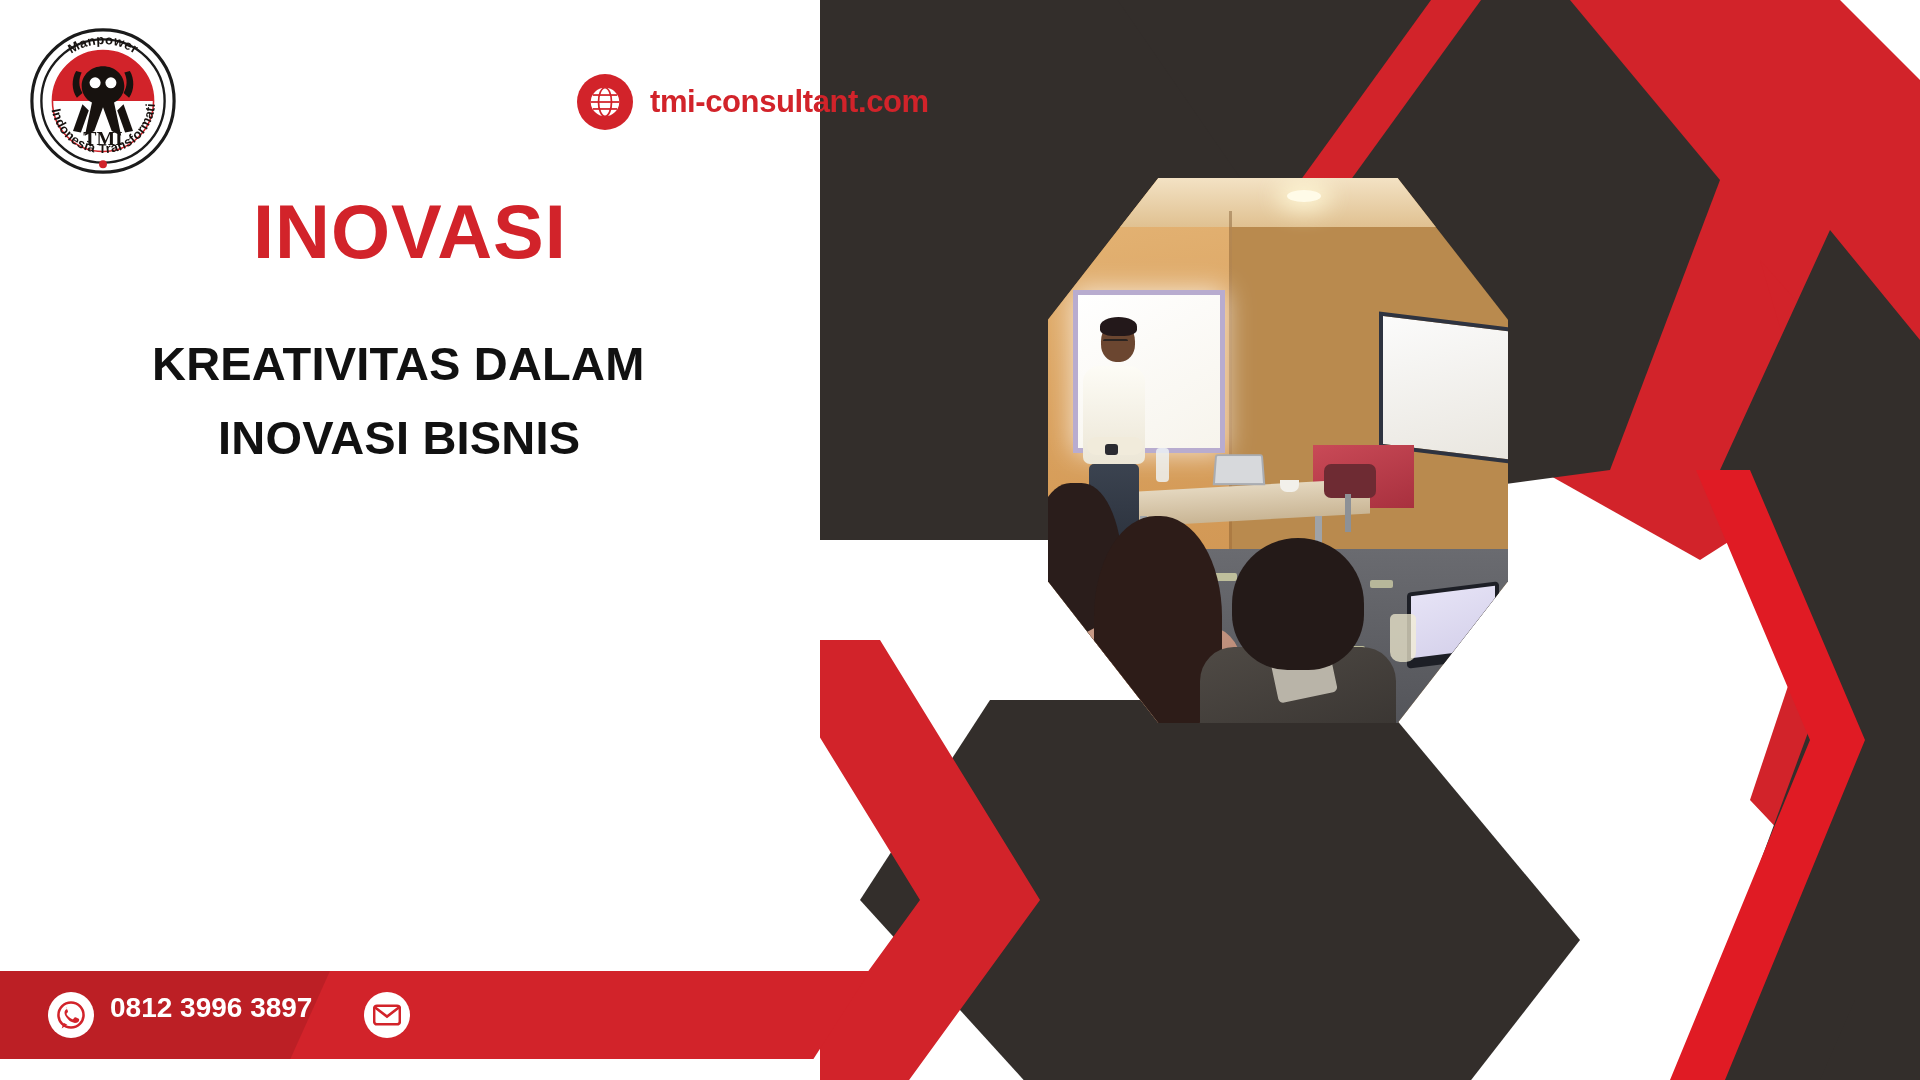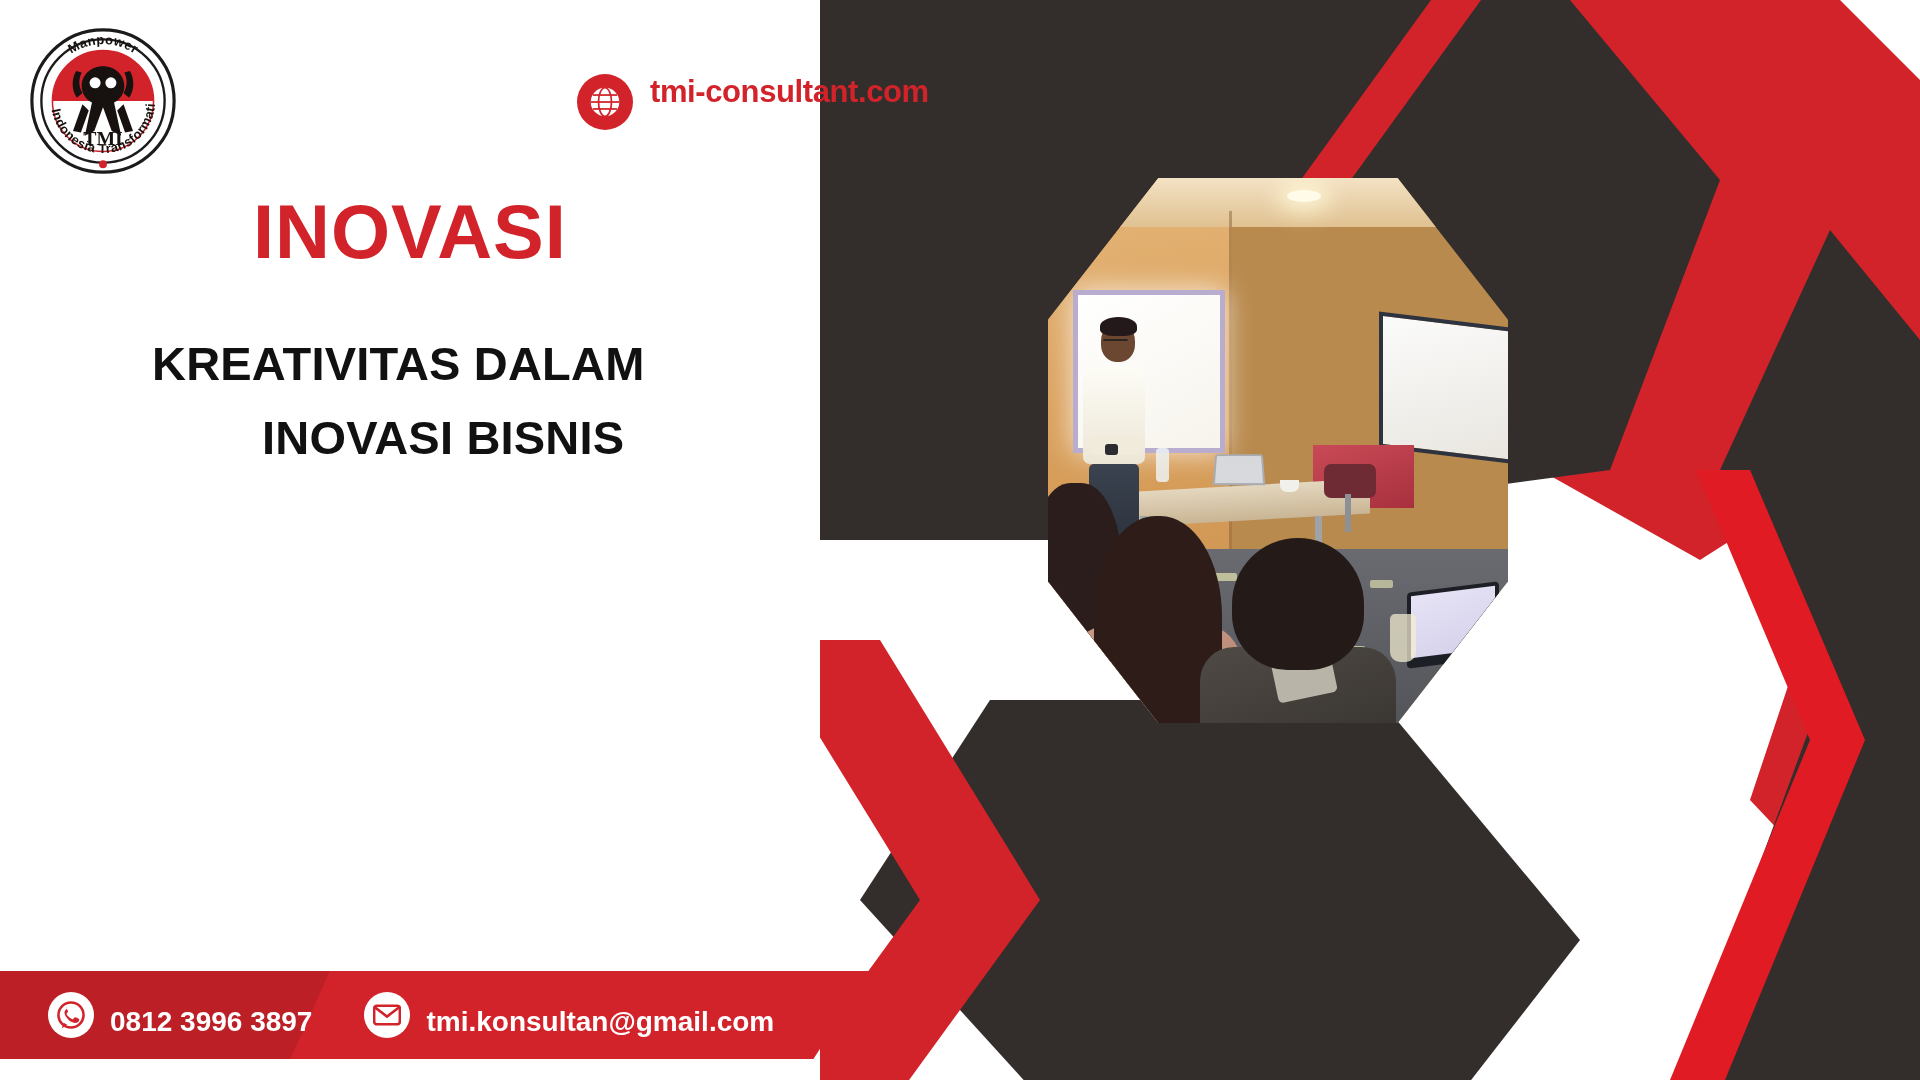--- a/index.html
+++ b/index.html
@@ -158,59 +158,59 @@
     position:absolute; right:30%; top:90%; width:36px; height:22px;
     border-radius:4px; background:#262a2e; transform:rotate(-9deg);
   }
 
   
   #logo { position:absolute; left:24px; top:22px; width:158px; height:158px; }
 
   
   #web-badge {
     position:absolute; left:577px; top:74px;
-    display:flex; gap:17px;
+    display:flex; align-items:center; gap:17px;
   }
   #globe-circle {
     width:56px; height:56px; border-radius:50%;
     background:#D2232A; display:flex; align-items:center; justify-content:center;
   }
   #web-url {
     font-size:31px; font-weight:bold; color:#D2232A; letter-spacing:-.4px;
   }
 
   
   #title-training {
     position:absolute; left:253px; top:188px;
     font-size:76px; font-weight:bold; color:#D2232A; letter-spacing:1px;
   }
   #subtitle-1 {
     position:absolute; left:152px; top:336px;
     font-size:47px; font-weight:bold; color:#111111; letter-spacing:.2px;
   }
   #subtitle-2 {
     position:absolute; left:218px; top:410px;
-    font-size:47px; font-weight:bold; color:#111111; letter-spacing:.2px;margin-left:44px;
+    font-size:47px; font-weight:bold; color:#111111; letter-spacing:.2px;
   }
 
   
   #contact-bar {
     position:absolute; left:0; bottom:21px;
     width:870px; height:88px;
     background:#D2232A;
     clip-path:polygon(0 0, 100% 0, 93.5% 100%, 0 100%);
     display:flex; align-items:center;
   }
   #contact-shade {
     position:absolute; left:0; top:0; width:330px; height:100%;
     background:rgba(0,0,0,.10);
     clip-path:polygon(0 0, 100% 0, 88% 100%, 0 100%);
     pointer-events:none;
   }
-  .contact-item { display:flex; align-items:flex-end; gap:16px; position:relative; z-index:2; }
+  .contact-item { display:flex; align-items:flex-start; gap:16px; position:relative; z-index:2; }
   #contact-phone { margin-left:48px; }
   #contact-email { margin-left:52px; }
   .contact-ic {
     width:46px; height:46px; border-radius:50%;
     background:#ffffff; display:flex; align-items:center; justify-content:center;
     flex:0 0 auto;
   }
   .contact-tx { font-size:28px; font-weight:bold; color:#ffffff; }
 </style>
 </head>
@@ -377,15 +377,14 @@
     <span class="contact-tx">0812 3996 3897</span>
   </div>
 
   <div class="contact-item" id="contact-email">
     <span class="contact-ic">
       <svg width="28" height="28" viewBox="0 0 24 18">
         <rect x="1" y="1" width="22" height="16" rx="2.4" fill="none" stroke="#D2232A" stroke-width="2.2"></rect>
         <path d="M2.4 3 L12 10.4 L21.6 3" fill="none" stroke="#D2232A" stroke-width="2.2" stroke-linecap="round"></path>
       </svg>
     </span>
-    <span class="contact-tx">tmi.konsultan@gmail.com</span>
   </div>
 </div>
 
 </body></html>

